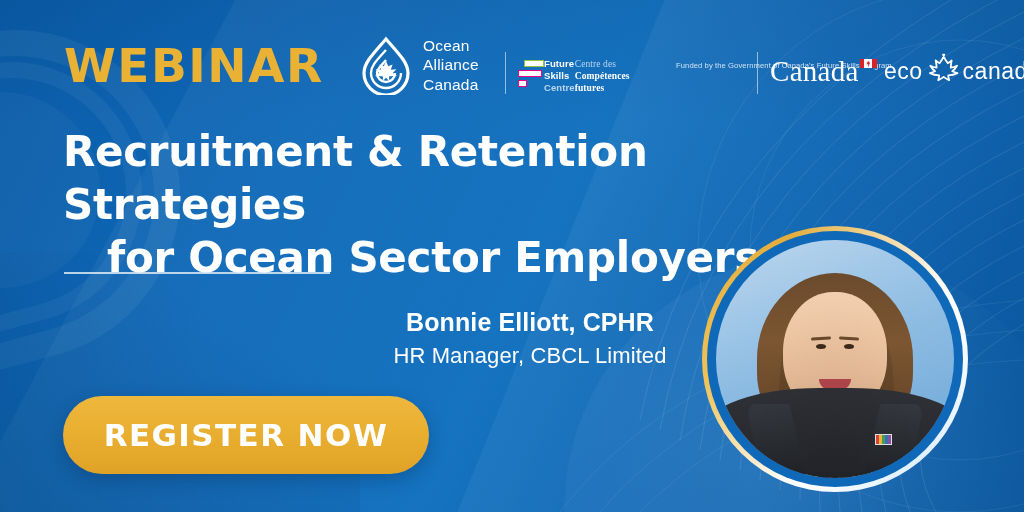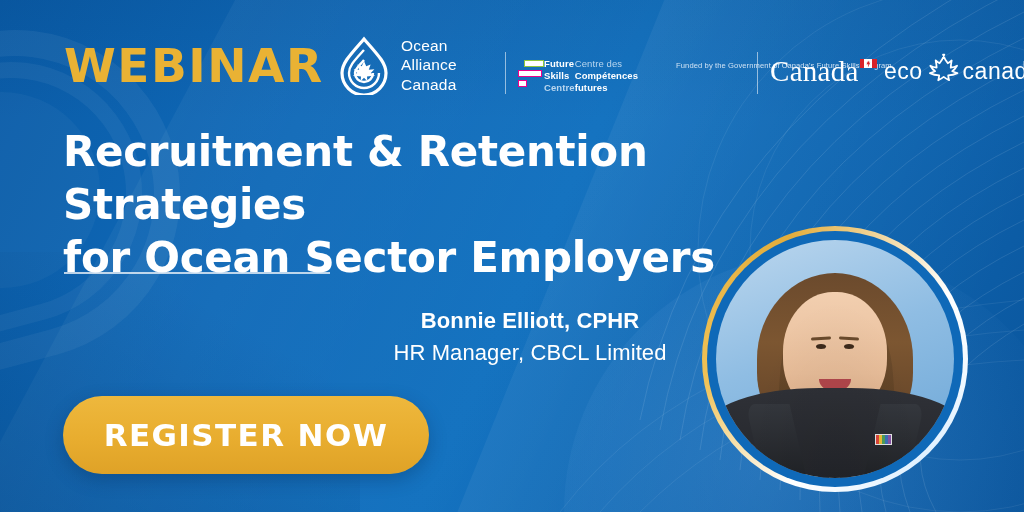--- a/index.html
+++ b/index.html
@@ -69,21 +69,21 @@
   .header { position:absolute; left:0; top:0; width:920px; height:120px; }
 
   .webinar-word {
     position:absolute; left:64px; top:42px;
     font-size:47px; font-weight:bold; letter-spacing:1.5px;
     color:#e9b234; line-height:1;
     font-family:"DejaVu Sans", sans-serif;
   }
 
   
-  .oac { position:absolute; left:336px; top:35px; display:flex; align-items:center; gap:9px; }
+  .oac { position:absolute; left:358px; top:35px; display:flex; align-items:center; gap:9px; }
   .oac-text {
     color:#ffffff; font-size:15.5px; line-height:1.24; font-weight:400;
     letter-spacing:0.2px;
   }
 
   
   .vrule {
     position:absolute; top:52px; width:1px; height:42px;
     background:rgba(255,255,255,0.55);
   }
@@ -91,21 +91,21 @@
   
   .fsc { position:absolute; left:518px; top:58px; display:flex; align-items:flex-start; gap:0; }
   .fsc-bars { width:26px; padding-top:2px; }
   .bar { height:7px; margin-bottom:3px; border:1px solid #8fc73e; background:#ffffff; }
   .bar.b1 { width:20px; margin-left:6px; border-color:#8fc73e; }
   .bar.b2 { width:24px; margin-left:0px; border-color:#ec008c; }
   .bar.b3 { width:9px; margin-left:0px; border-color:#ec008c; }
   .fsc-col { font-size:9.5px; line-height:1.28; letter-spacing:0.1px; }
   .fsc-en { color:#ffffff; font-weight:bold; }
   .fsc-en .dim { color:#b9d6ef; font-weight:bold; }
-  .fsc-fr { color:#b9d6ef; }
+  .fsc-fr { color:#b9d6ef;font-family:Liberation Serif, serif; }
   .fsc-fr b { color:#ffffff; }
 
   .funded {
     position:absolute; left:676px; top:60px;
     color:#cfe2f4; font-size:7.6px; line-height:1.45; letter-spacing:0.1px;
   }
 
   
   .canada-wm { position:absolute; left:770px; top:57px; display:flex; align-items:flex-start; }
   .canada-wm .cw {
@@ -131,37 +131,37 @@
   .eco-row { display:flex; align-items:center; gap:2px; color:#ffffff; font-size:23px; letter-spacing:0.5px; }
   .eco-leaf { width:34px; height:34px; margin:0 1px 4px 1px; }
 
   
   .headline {
     position:absolute; left:63px; top:126px; width:830px;
     color:#ffffff; font-weight:bold;
     font-size:42px; line-height:1.26; letter-spacing:-0.3px;
     font-family:"DejaVu Sans", sans-serif;
   }
-  .headline .l2 { display:block; }
+  .headline .l2 { display:block;margin-left:44px; }
 
   
   .hrule {
     position:absolute; left:64px; top:272px; width:266px; height:2px;
     background:rgba(255,255,255,0.72);
   }
 
   
   .when {
     position:absolute; left:64px; top:302px;
     color:#ffffff; font-size:25px; line-height:1.42; letter-spacing:0.2px;
   }
 
   
   .speaker { position:absolute; left:380px; top:308px; width:300px; text-align:center; }
-  .speaker .name { color:#ffffff; font-size:22px; font-weight:bold; letter-spacing:0.1px; }
+  .speaker .name { color:#ffffff; font-size:25px; font-weight:bold; letter-spacing:0.1px; }
   .speaker .role { color:#ffffff; font-size:22px; margin-top:6px; letter-spacing:0.1px; }
 
   
   .cta {
     position:absolute; left:63px; top:396px;
     width:366px; height:78px; border-radius:39px;
     background:linear-gradient(180deg,#eeb83d 0%,#e8ad2f 55%,#dfa227 100%);
     box-shadow:0 6px 18px rgba(0,35,75,0.28);
     display:flex; align-items:center; justify-content:center;
     cursor:pointer; border:none;

